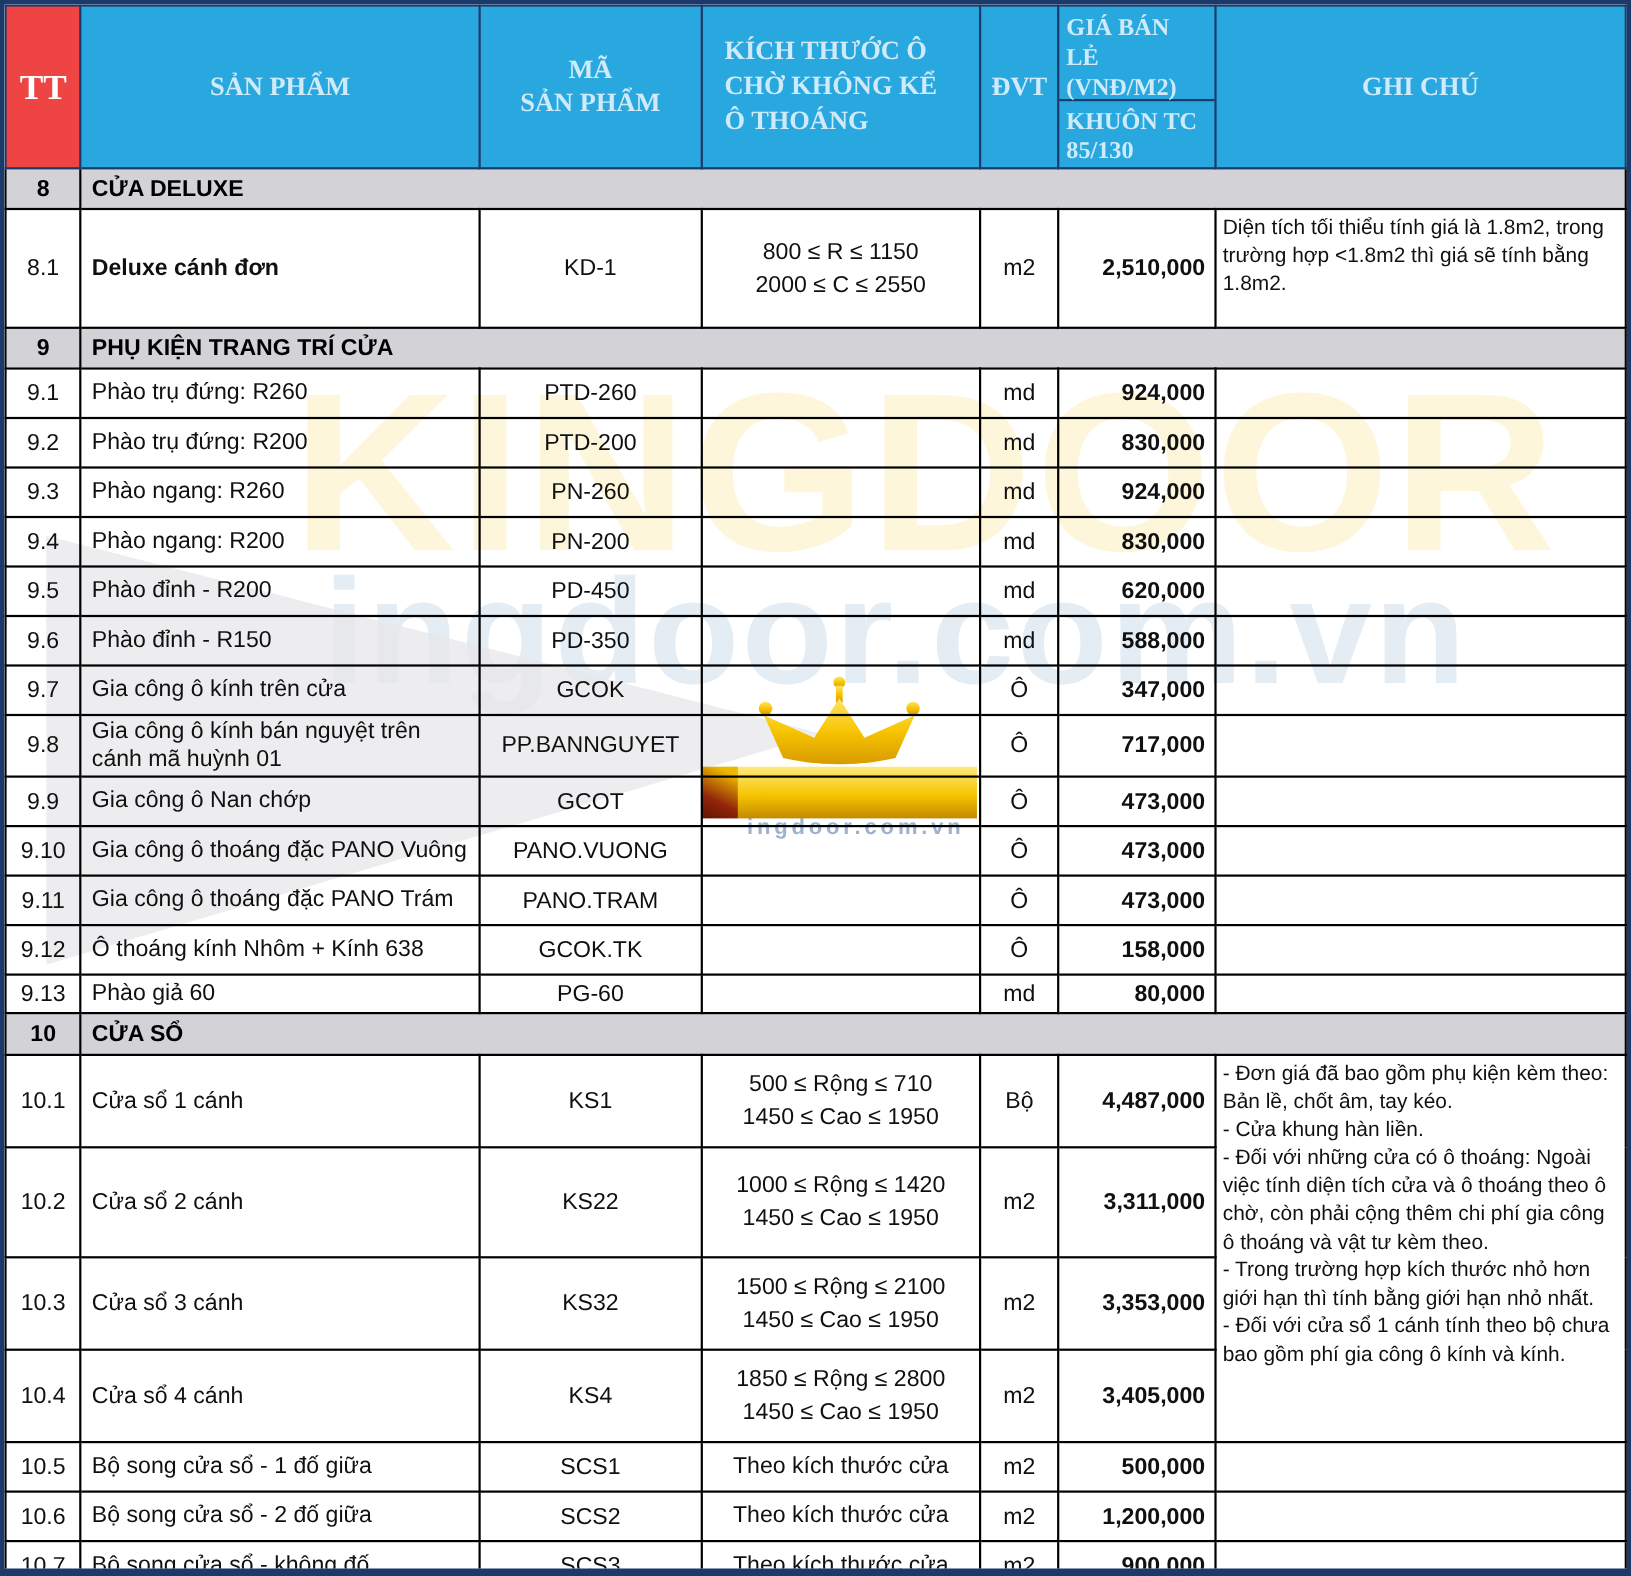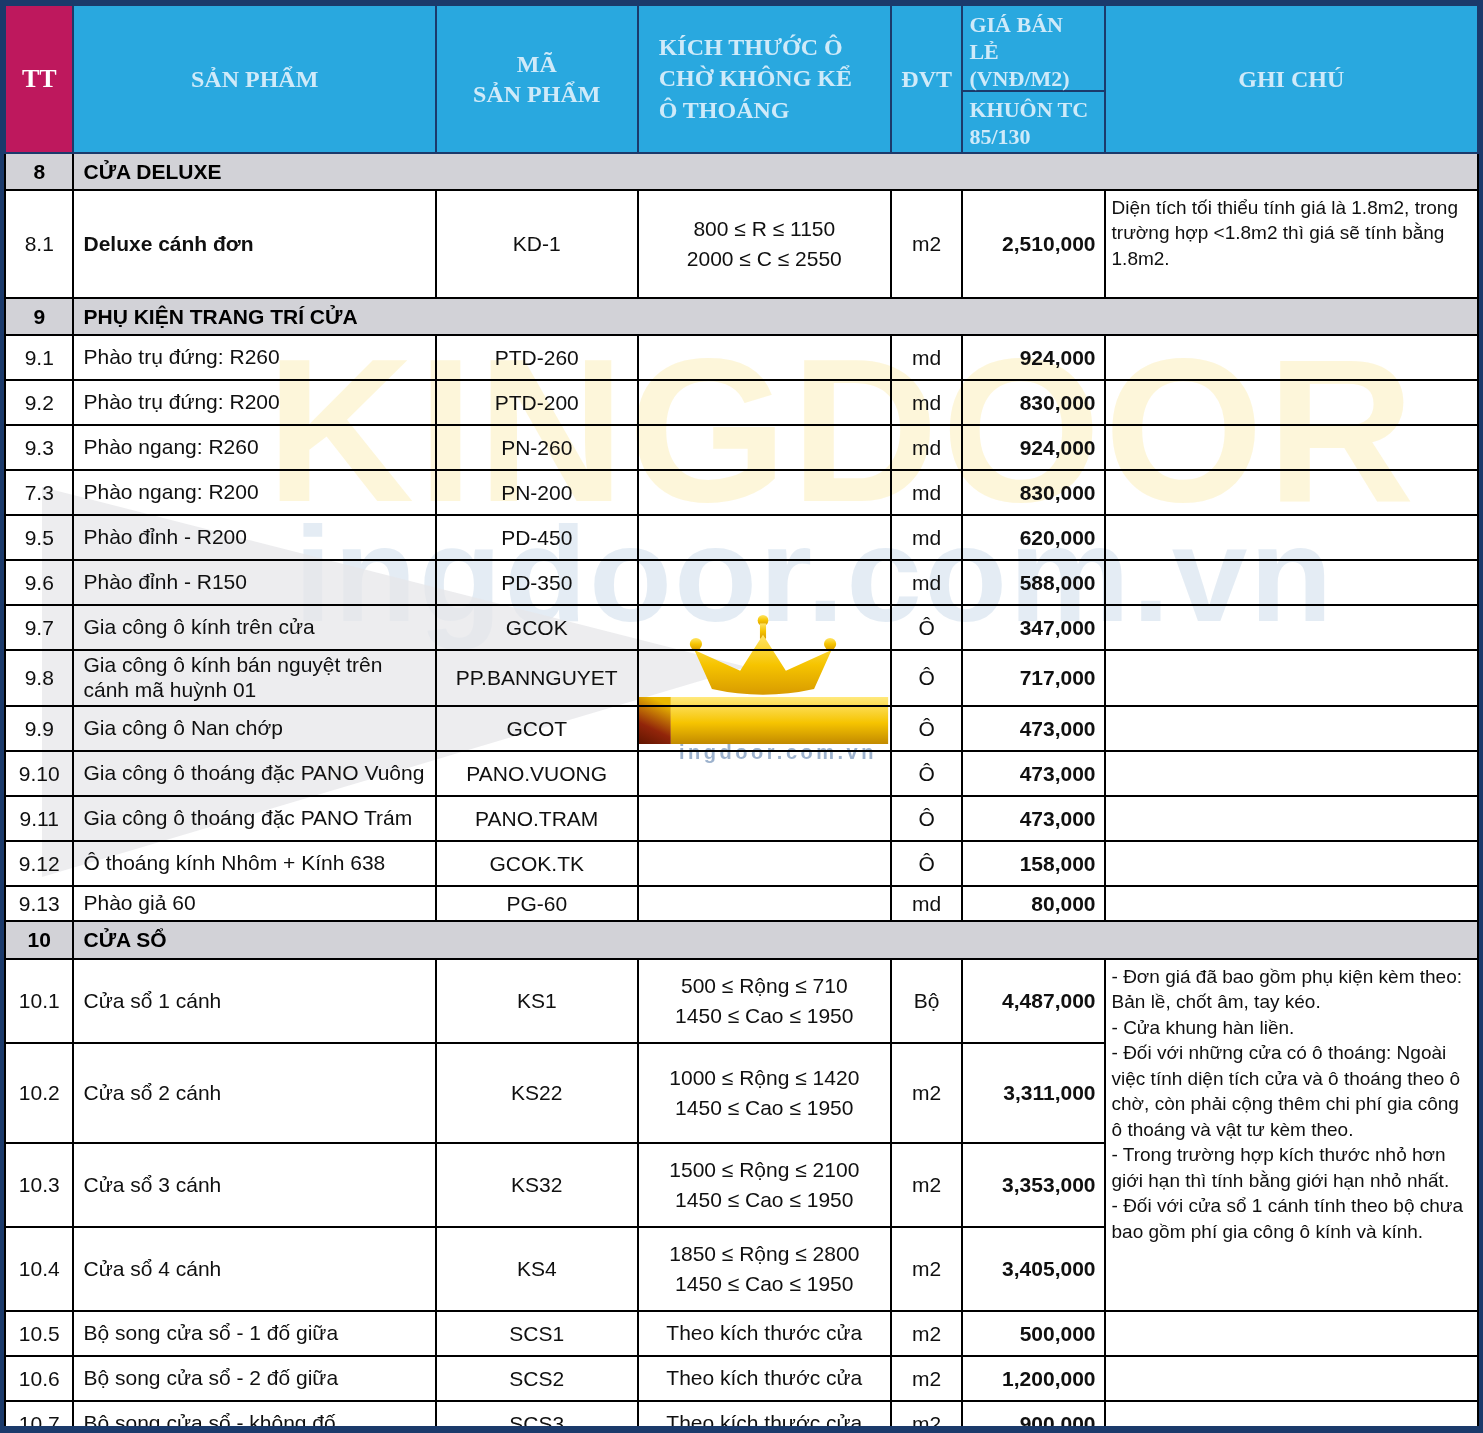--- a/index.html
+++ b/index.html
@@ -22,21 +22,21 @@
     -webkit-background-clip:text;background-clip:text;color:transparent;display:inline-block;}
   .logo-text .k{background:linear-gradient(205deg,#eab800 15%,#92250a 65%,#5f1400 100%);}
   .logo-text .rest{background:linear-gradient(180deg,#ffe97d 0%,#f6c400 55%,#c28a00 100%);}
   .logo-domain{font-family:"Liberation Sans",sans-serif;font-weight:bold;font-size:20px;
     color:#9db2cd;letter-spacing:3.5px;margin-top:-3px;padding-left:30px;white-space:nowrap;}
   
   table{border-collapse:collapse;table-layout:fixed;width:100%;position:relative;z-index:1;}
   thead tr{height:148px;}
   th{background:#29a8df;color:#cfeaf9;font-family:"Liberation Serif",serif;font-weight:bold;
      border:2px solid #1b3a6b;font-size:24px;vertical-align:middle;padding:0 4px;box-sizing:border-box;}
-  .th-tt{background:#be185d;color:#ffffff;font-size:26px;}
+  .th-tt{background:#ef4444;color:#ffffff;font-size:32px;}
   .th-code div{text-align:center;line-height:1.25;}
   .th-size{text-align:left;line-height:1.3;padding:0 20px;}
   .th-price{padding:0;vertical-align:top;}
   .th-price .price-top{height:86px;border-bottom:2px solid #1b3a6b;text-align:left;
      padding:6px 6px 0;font-size:22px;line-height:1.22;box-sizing:border-box;font-family:Liberation Serif, serif;}
   .th-price .price-bottom{text-align:left;padding:5px 6px 0;font-size:22px;line-height:1.22;}
   tbody tr{height:45px;}
   tbody td{border:2px solid #000;font-size:21px;color:#101010;background:transparent;
      vertical-align:middle;padding:2px 4px;box-sizing:border-box;overflow:hidden;}
   td.tt{text-align:center;}
@@ -152,21 +152,21 @@
         <tr style="height: 45px;">
           <td class="tt">9.3</td>
           <td class="prod">Phào ngang:  R260</td>
           <td class="code">PN-260</td>
           <td class="size"></td>
           <td class="dvt">md</td>
           <td class="price">924,000</td>
           <td class="note"></td>
         </tr>
         <tr style="height: 45px;">
-          <td class="tt">7.3</td>
+          <td class="tt">9.4</td>
           <td class="prod">Phào ngang:  R200</td>
           <td class="code">PN-200</td>
           <td class="size"></td>
           <td class="dvt">md</td>
           <td class="price">830,000</td>
           <td class="note"></td>
         </tr>
         <tr style="height: 45px; padding-left: 34px;">
           <td class="tt">9.5</td>
           <td class="prod">Phào  đỉnh - R200</td>

